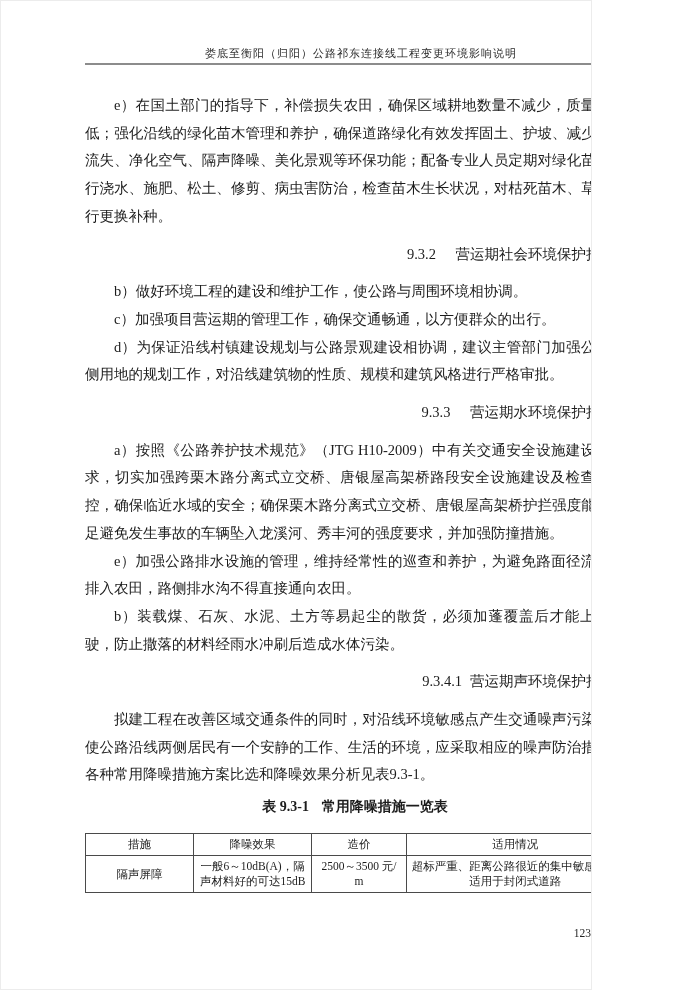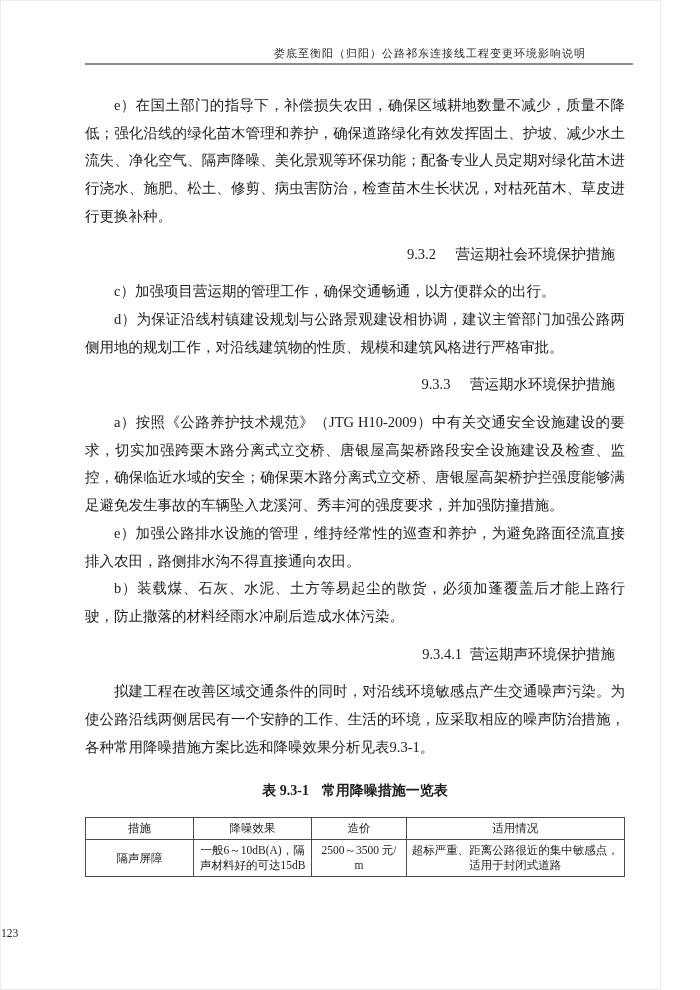--- a/index.html
+++ b/index.html
@@ -1,18 +1,18 @@
 <!DOCTYPE html>
 <html><head>
 <meta charset="utf-8">
 <style>
   html,body { margin:0; padding:0; background:#ffffff; }
   .page {
     position:relative;
-    width:661px; height:990px;
+    width:592px; height:990px;
     background:#ffffff;
     box-sizing:border-box;
     border:1px solid #ececec;
     font-family:"Liberation Serif","DejaVu Serif",serif;
     color:#1c1c1c;
     overflow:hidden;
   }
   .running-head {
     position:absolute; top:45px; right:74px;
     font-size:11px; letter-spacing:1px; color:#2a2a2a;
@@ -25,56 +25,57 @@
   .content {
     position:absolute; top:91px; left:84px; width:540px;
     font-size:14.5px; line-height:27.7px;
     text-align:justify;
   }
   .para { margin:0; text-indent:2em; }
   .heading { margin:10px; text-align:right; }
   .h-num { margin-right:1.35em; }
   .h-num.sm { margin-right:0.55em; }
   .table-caption {
-    margin-top:18px;
+    margin-top:6px;
     text-align:center; font-weight:bold; font-size:14px; line-height:24px;
     text-indent:0;
   }
   .table-caption .cap-label { margin-right:0.9em; }
   table.noise {
     width:100%; border-collapse:collapse; margin-top:7px;
     font-size:11.5px; line-height:15px; table-layout:fixed;
   }
   table.noise th, table.noise td {
     border:1px solid #4a4a4a;
     text-align:center; vertical-align:middle;
     font-weight:normal; padding:3px 5px;
     box-sizing:border-box;
     word-break:break-all;
   }
   table.noise th { height:16px; }
   .page-num {
     position:absolute; bottom:50px; left:0; width:100%;
-    text-align:left; font-size:11.5px; color:#222;
+    text-align:right; font-size:11.5px; color:#222;
   }
 </style>
 </head>
 <body>
 
 <div class="page">
 
   <div class="running-head">娄底至衡阳（归阳）公路祁东连接线工程变更环境影响说明</div>
   <div class="head-rule"></div>
 
   <div class="content">
 
     <p class="para">e）在国土部门的指导下，补偿损失农田，确保区域耕地数量不减少，质量不降低；强化沿线的绿化苗木管理和养护，确保道路绿化有效发挥固土、护坡、减少水土流失、净化空气、隔声降噪、美化景观等环保功能；配备专业人员定期对绿化苗木进行浇水、施肥、松土、修剪、病虫害防治，检查苗木生长状况，对枯死苗木、草皮进行更换补种。</p>
 
     <p class="heading"><span class="h-num">9.3.2</span><span>营运期社会环境保护措施</span></p>
 
+    <p class="para">b）做好环境工程的建设和维护工作，使公路与周围环境相协调。</p>
     <p class="para">c）加强项目营运期的管理工作，确保交通畅通，以方便群众的出行。</p>
     <p class="para">d）为保证沿线村镇建设规划与公路景观建设相协调，建议主管部门加强公路两侧用地的规划工作，对沿线建筑物的性质、规模和建筑风格进行严格审批。</p>
 
     <p class="heading"><span class="h-num">9.3.3</span><span>营运期水环境保护措施</span></p>
 
     <p class="para">a）按照《公路养护技术规范》（JTG H10-2009）中有关交通安全设施建设的要求，切实加强跨栗木路分离式立交桥、唐银屋高架桥路段安全设施建设及检查、监控，确保临近水域的安全；确保栗木路分离式立交桥、唐银屋高架桥护拦强度能够满足避免发生事故的车辆坠入龙溪河、秀丰河的强度要求，并加强防撞措施。</p>
     <p class="para">e）加强公路排水设施的管理，维持经常性的巡查和养护，为避免路面径流直接排入农田，路侧排水沟不得直接通向农田。</p>
     <p class="para">b）装载煤、石灰、水泥、土方等易起尘的散货，必须加蓬覆盖后才能上路行驶，防止撒落的材料经雨水冲刷后造成水体污染。</p>
 
 

